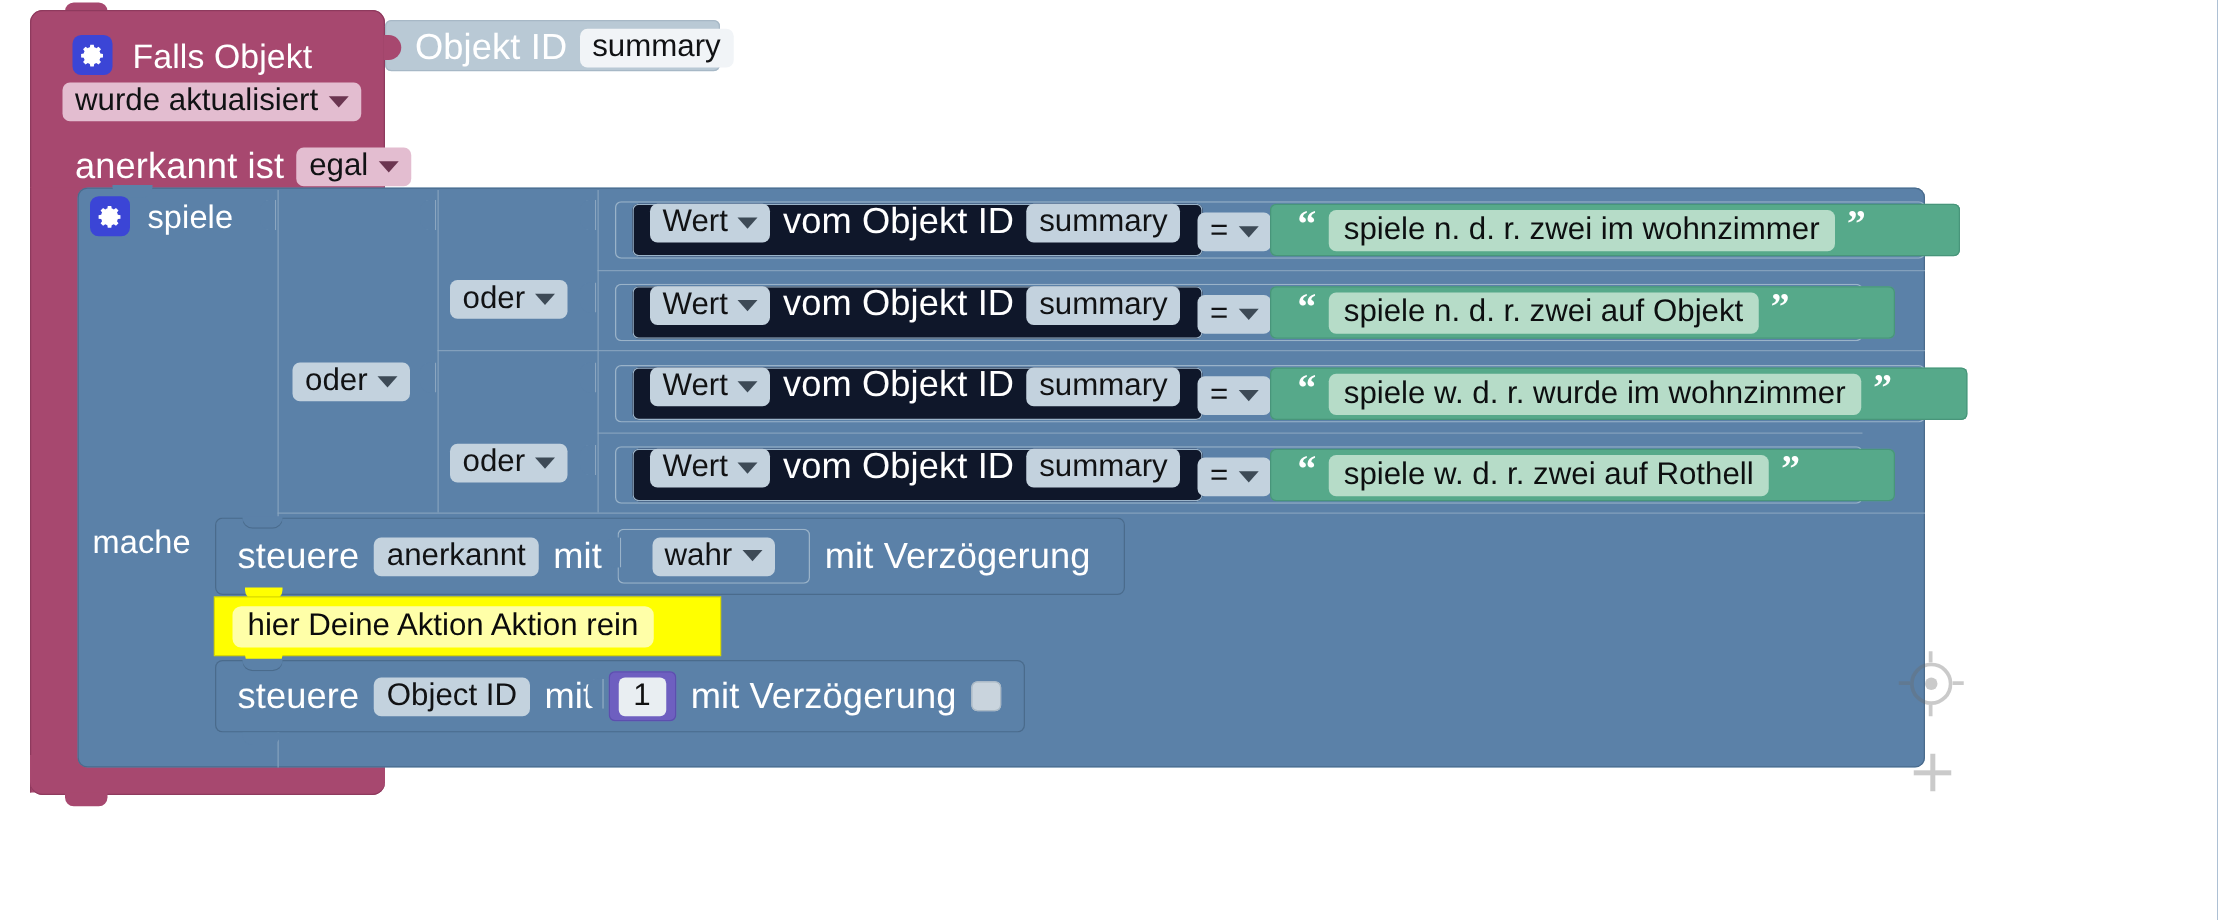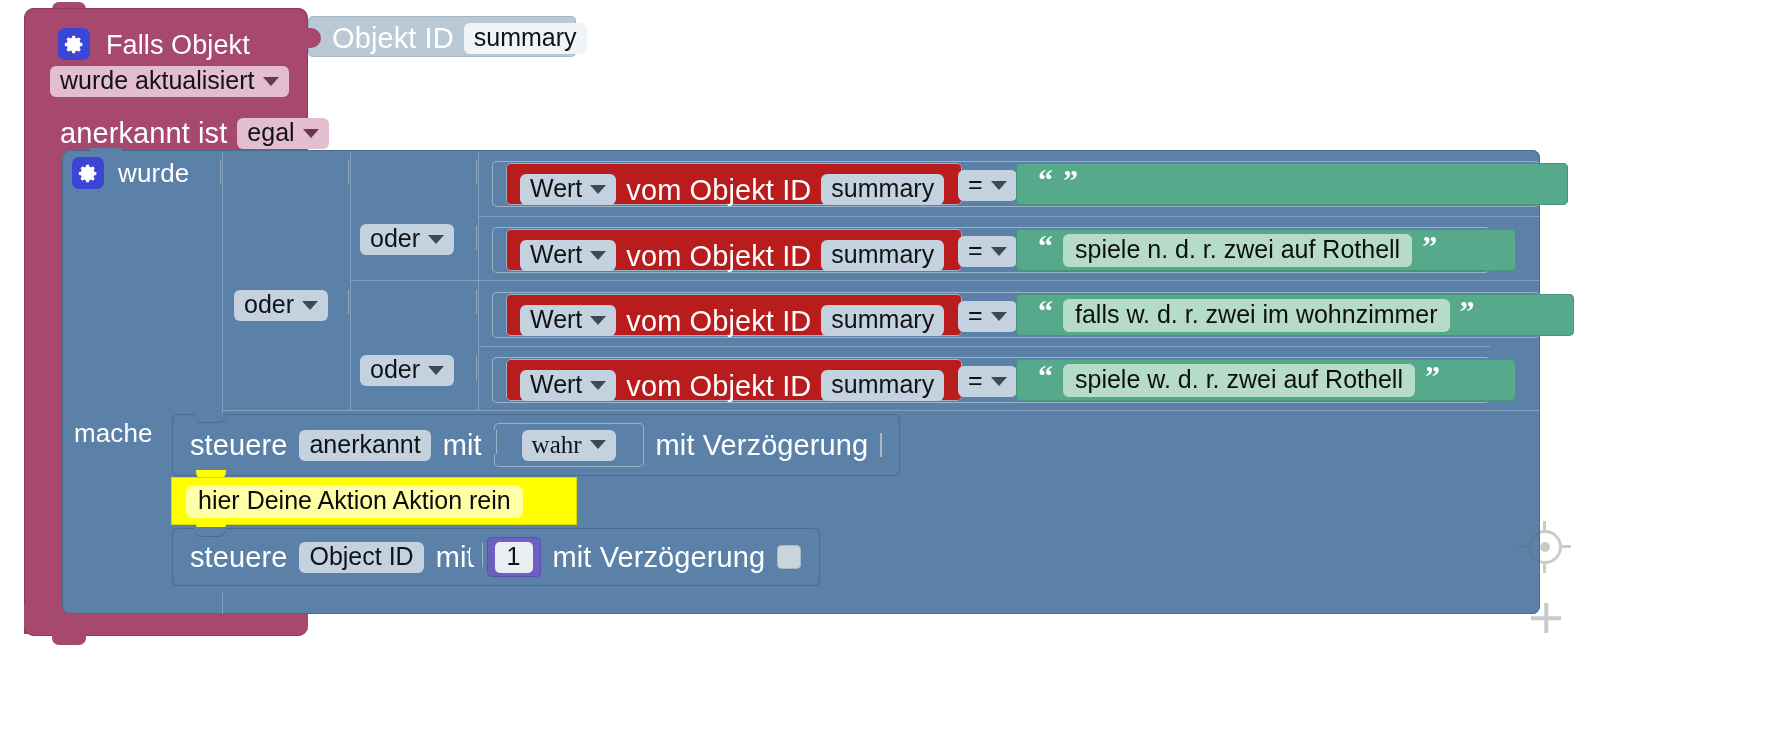--- a/index.html
+++ b/index.html
@@ -120,24 +120,24 @@
   .hline{position:absolute;height:1px;background:#8ba6c0;opacity:.85;}
 
   
   .cmpRow{
     position:absolute;height:46px;background:#5b81a8;
     box-shadow:inset 0 0 0 1px #9ab3c9;
     border-radius:5px;
     display:flex;align-items:center;
   }
   .getRow{
-    position:absolute;height:42px;background:#b91c1c;
+    position:absolute;height:42px;background:#0f172a;
     box-shadow:inset 0 0 0 1px #9ab3c9;
     border-radius:5px;
-    display:flex;align-items:flex-end;gap:10px;
+    display:flex;align-items:flex-start;gap:10px;
     padding-left:14px;padding-right:10px;
   }
 
   
   .strBlock{
     position:absolute;height:42px;
     background:#56a98a;
     border-radius:5px;
     box-shadow:inset 0 0 0 1px #48957a;
     display:flex;align-items:center;
@@ -162,21 +162,20 @@
     padding-left:18px;padding-right:18px;
   }
   .stmtNotch{position:absolute;top:-1px;width:32px;height:10px;background:#5b81a8;border-radius:0 0 8px 8px;box-shadow:inset 0 -1px 0 #4a6b8c;}
 
   .valueSlot{
     position:relative;height:44px;
     box-shadow:inset 0 0 0 1px #9ab3c9;
     border-radius:5px;
     display:flex;align-items:center;
     padding:0 28px;
-    font-family:Liberation Serif, serif;
   }
   .numSlot{
     position:relative;height:40px;
     background:#6e5fc0;border-radius:5px;
     box-shadow:inset 0 0 0 1px #5c4fae;
     display:flex;align-items:center;padding:0 8px;
   }
   .numField{
     background:#e9eef2;color:#111;border-radius:5px;
     padding:2px 12px 4px 12px;font-size:25px;line-height:1;
@@ -261,21 +260,21 @@
 <div class="abs" style="left:90px;top:148px;width:32px;height:10px;background:#5b81a8;border-radius:0 0 8px 8px;"></div>
 
 <div class="abs" style="left:72px;top:157px;">
   <div class="gear">
     <svg width="21" height="21" viewBox="0 0 24 24" aria-hidden="true">
       <path fill="#ffffff" d="M12 8.2a3.8 3.8 0 100 7.6 3.8 3.8 0 000-7.6zm0 5.9a2.1 2.1 0 110-4.2 2.1 2.1 0 010 4.2z"></path>
       <path fill="#ffffff" d="M21 13.6v-3.2l-2.4-.4a6.9 6.9 0 00-.8-1.9l1.4-2-2.3-2.3-2 1.4a6.9 6.9 0 00-1.9-.8L12.6 2h-3.2l-.4 2.4a6.9 6.9 0 00-1.9.8l-2-1.4L2.8 6.1l1.4 2a6.9 6.9 0 00-.8 1.9L1 10.4v3.2l2.4.4c.2.7.5 1.3.8 1.9l-1.4 2 2.3 2.3 2-1.4c.6.4 1.2.6 1.9.8l.4 2.4h3.2l.4-2.4c.7-.2 1.3-.5 1.9-.8l2 1.4 2.3-2.3-1.4-2c.4-.6.6-1.2.8-1.9l2.4-.4z"></path>
     </svg>
   </div>
 </div>
-<div class="abs btext" style="left:118px;top:160px;font-size:26px;">wurde</div>
+<div class="abs btext" style="left:118px;top:160px;font-size:26px;">spiele</div>
 
 <div class="abs btext" style="left:74px;top:420px;font-size:26px;">mache</div>
 
 <div class="vline abs" style="left:222px;top:152px;height:462px;"></div>
 <div class="vline abs" style="left:350px;top:152px;height:258px;"></div>
 <div class="vline abs" style="left:478px;top:152px;height:258px;"></div>
 <div class="hline abs" style="left:350px;top:280px;width:1190px;"></div>
 <div class="hline abs" style="left:478px;top:216px;width:1062px;"></div>
 <div class="hline abs" style="left:478px;top:346px;width:1012px;"></div>
 <div class="hline abs" style="left:222px;top:410px;width:1318px;"></div>
@@ -315,60 +314,61 @@
     </span>
     <span class="btext">vom Objekt ID</span>
     <span class="field" style="background:#c3d2de;">summary</span>
   </div>
   <span class="field abs" style="left:466px;top:9px;background:#c3d2de;">
     <span>=</span>
     <span class="caret"></span>
   </span>
   <div class="abs strBlock" style="left:524px;top:2px;width:518px;">
     <span class="quote">“</span>
+    <span class="strField">spiele n. d. r. zwei im wohnzimmer</span>
     <span class="quote">”</span>
   </div>
 </div>
 
 <div class="abs cmpRow" style="left:492px;top:227px;width:998px;">
   <div class="abs getRow" style="left:14px;top:2px;width:432px;">
     <span class="field" style="background:#c3d2de;">
       <span>Wert</span>
       <span class="caret"></span>
     </span>
     <span class="btext">vom Objekt ID</span>
     <span class="field" style="background:#c3d2de;">summary</span>
   </div>
   <span class="field abs" style="left:466px;top:9px;background:#c3d2de;">
     <span>=</span>
     <span class="caret"></span>
   </span>
   <div class="abs strBlock" style="left:524px;top:2px;width:466px;">
     <span class="quote">“</span>
-    <span class="strField">spiele n. d. r. zwei auf Rothell</span>
+    <span class="strField">spiele n. d. r. zwei auf Objekt</span>
     <span class="quote">”</span>
   </div>
 </div>
 
 <div class="abs cmpRow" style="left:492px;top:292px;width:1048px;">
   <div class="abs getRow" style="left:14px;top:2px;width:432px;">
     <span class="field" style="background:#c3d2de;">
       <span>Wert</span>
       <span class="caret"></span>
     </span>
     <span class="btext">vom Objekt ID</span>
     <span class="field" style="background:#c3d2de;">summary</span>
   </div>
   <span class="field abs" style="left:466px;top:9px;background:#c3d2de;">
     <span>=</span>
     <span class="caret"></span>
   </span>
   <div class="abs strBlock" style="left:524px;top:2px;width:524px;">
     <span class="quote">“</span>
-    <span class="strField">falls w. d. r. zwei im wohnzimmer</span>
+    <span class="strField">spiele w. d. r. wurde im wohnzimmer</span>
     <span class="quote">”</span>
   </div>
 </div>
 
 <div class="abs cmpRow" style="left:492px;top:357px;width:998px;">
   <div class="abs getRow" style="left:14px;top:2px;width:432px;">
     <span class="field" style="background:#c3d2de;">
       <span>Wert</span>
       <span class="caret"></span>
     </span>

